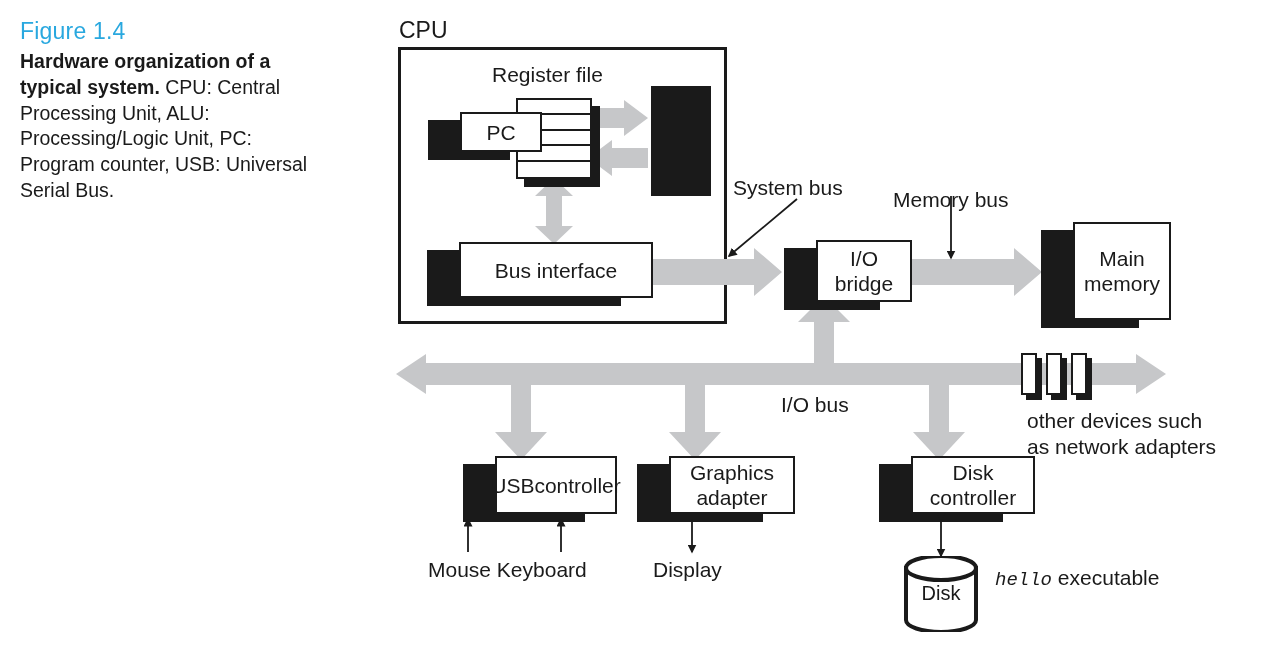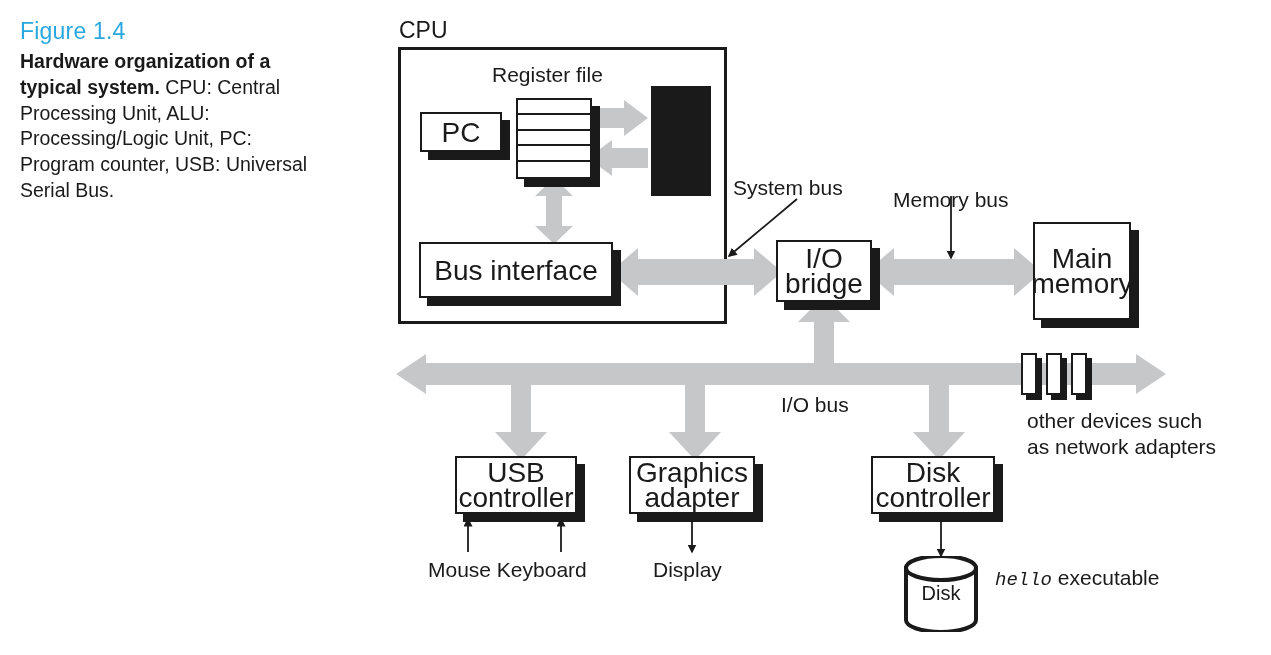--- a/index.html
+++ b/index.html
@@ -10,22 +10,22 @@
 
   
   #caption{position:absolute;left:20px;top:16px;width:310px;}
   #fig-num{color:#29a8df;font-size:23px;line-height:30px;letter-spacing:.2px;}
   #fig-cap{font-size:19.5px;line-height:25.8px;margin-top:3px;}
   #fig-cap b{font-weight:bold;}
 
   
   .box{position:absolute;background:#fff;border:2px solid #1a1a1a;
        box-sizing:border-box;display:flex;align-items:center;
-       justify-content:center;text-align:center;font-size:28px;
-       line-height:25px;z-index:6;}
+       justify-content:center;text-align:center;font-size:21px;
+       line-height:25px;z-index:6;margin-left:40px;}
   .shadow{position:absolute;background:#1a1a1a;z-index:5;}
 
   .lbl{position:absolute;font-size:21px;line-height:25px;z-index:9;
        white-space:nowrap;}
   .garrow{position:absolute;z-index:3;}
   .garrow svg{display:block;}
 
   
   #regfile{position:absolute;left:516px;top:98px;width:76px;height:81px;
            background:#fff;border:2px solid #1a1a1a;box-sizing:border-box;z-index:6;}
@@ -165,21 +165,21 @@
     <span>Main</span>
     <span>memory</span>
   </div>
 
   <div class="lbl" style="left:1027px;top:408px;line-height:26px;">
     <div>other devices such</div>
     <div>as network adapters</div>
   </div>
 
   <div class="shadow" style="left:463px;top:464px;width:122px;height:58px;"></div>
-  <div class="box" style="left:455px;top:456px;width:122px;height:58px;flex-direction:column;">
+  <div class="box" style="left:455px;top:456px;width:122px;height:58px;flex-direction:row;">
     <span>USB</span>
     <span>controller</span>
   </div>
 
   <div class="shadow" style="left:637px;top:464px;width:126px;height:58px;"></div>
   <div class="box" style="left:629px;top:456px;width:126px;height:58px;flex-direction:column;">
     <span>Graphics</span>
     <span>adapter</span>
   </div>
 

